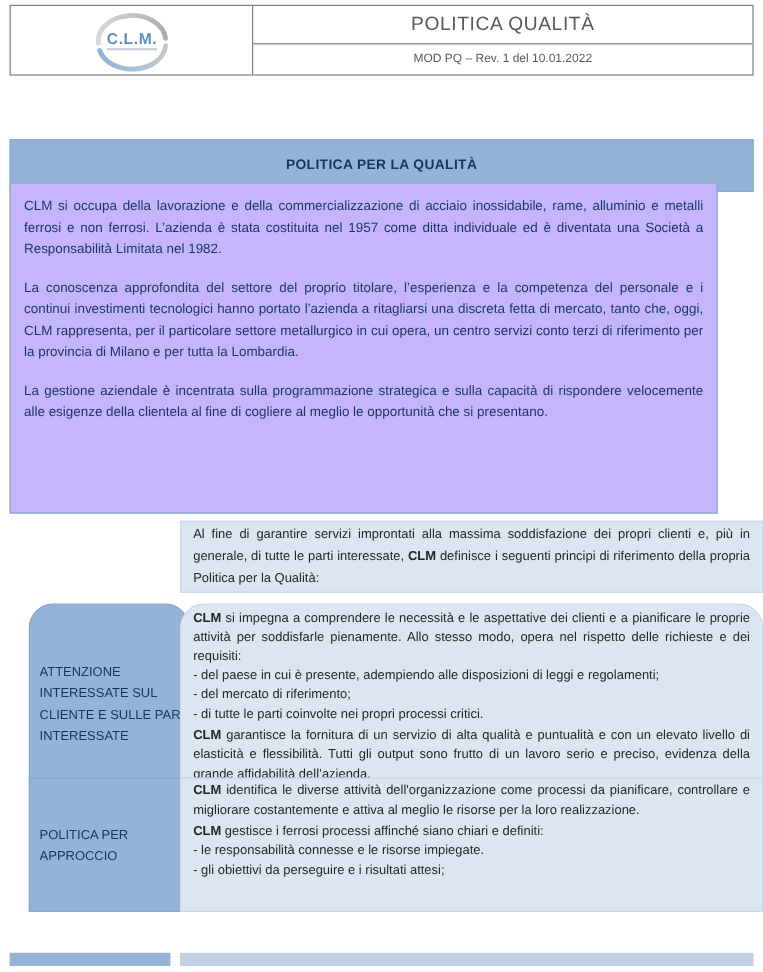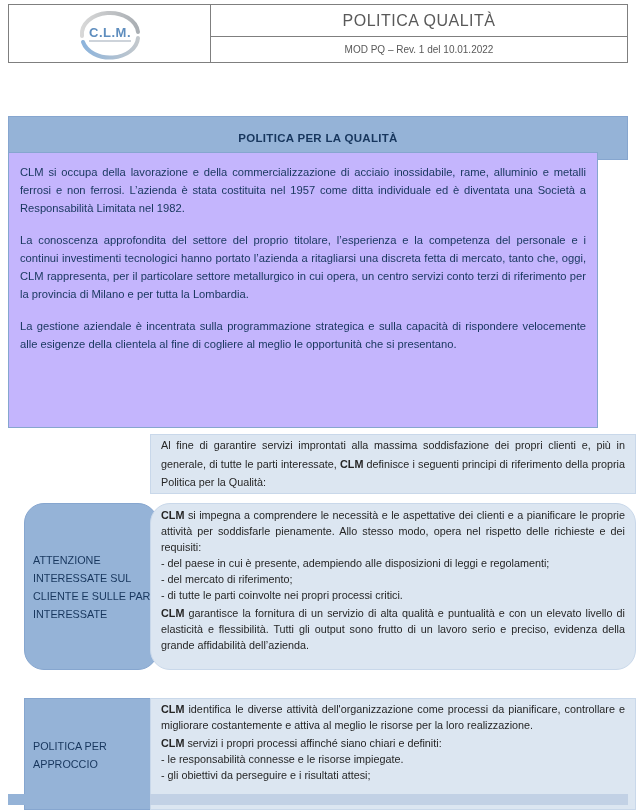--- a/index.html
+++ b/index.html
@@ -29,21 +29,21 @@
   
   .lbl{position:absolute;left:8px;width:134px;box-sizing:border-box;background:#95B3D7;
        border:1px solid #86a6cf;display:flex;flex-direction:column;justify-content:center;
        padding-left:8px;overflow:hidden;font-size:10.8px;font-weight:normal;color:#17365D;line-height:18px;margin-left:16px;}
   .lbl div{white-space:nowrap;}
   .cnt{position:absolute;left:150px;width:486px;box-sizing:border-box;background:#DCE6F1;
        border:1px solid #c9d8ea;padding:3px 10px 0 10px;overflow:hidden;
        font-size:10.8px;color:#262626;line-height:16px;}
   .intro-cell{top:434px;height:60px;line-height:18.5px;padding-top:1px;}
   .r0{top:503px;height:167px;border-radius:20px;}
-  .r1{top:698px;height:112px;padding-top:2px;}
+  .r1{top:648px;height:112px;padding-top:2px;}
   .blk{margin:0;}
   .blk.just{text-align:justify;}
   .blk.gap{margin-top:2px;}
   span.b{font-weight:bold;}
 
   
   .part-l{position:absolute;left:8px;top:794px;width:134px;height:11px;background:#95B3D7;}
   .part-r{position:absolute;left:150px;top:794px;width:478px;height:11px;background:#C2D1E5;}
 </style>
 </head>
@@ -99,21 +99,21 @@
       <p class="blk"><span>- di tutte le parti coinvolte nei propri processi critici.</span></p>
       <p class="blk just gap"><span class="b">CLM</span><span> garantisce la fornitura di un servizio di alta qualità e puntualità e con un elevato livello di elasticità e flessibilità. Tutti gli output sono frutto di un lavoro serio e preciso, evidenza della grande affidabilità dell’azienda.</span></p>
     </div>
 
   <div class="lbl r1">
       <div>POLITICA PER</div>
       <div>APPROCCIO</div>
     </div>
   <div class="cnt r1">
       <p class="blk just"><span class="b">CLM</span><span> identifica le diverse attività dell'organizzazione come processi da pianificare, controllare e migliorare costantemente e attiva al meglio le risorse per la loro realizzazione.</span></p>
-      <p class="blk gap"><span class="b">CLM</span><span> servizi i propri processi affinché siano chiari e definiti:</span></p>
+      <p class="blk gap"><span class="b">CLM</span><span> gestisce i ferrosi processi affinché siano chiari e definiti:</span></p>
       <p class="blk"><span>- le responsabilità connesse e le risorse impiegate.</span></p>
       <p class="blk"><span>- gli obiettivi da perseguire e i risultati attesi;</span></p>
     </div>
 
   <div class="part-l"></div>
   <div class="part-r"></div>
 
 </div>
 
 </body></html>

